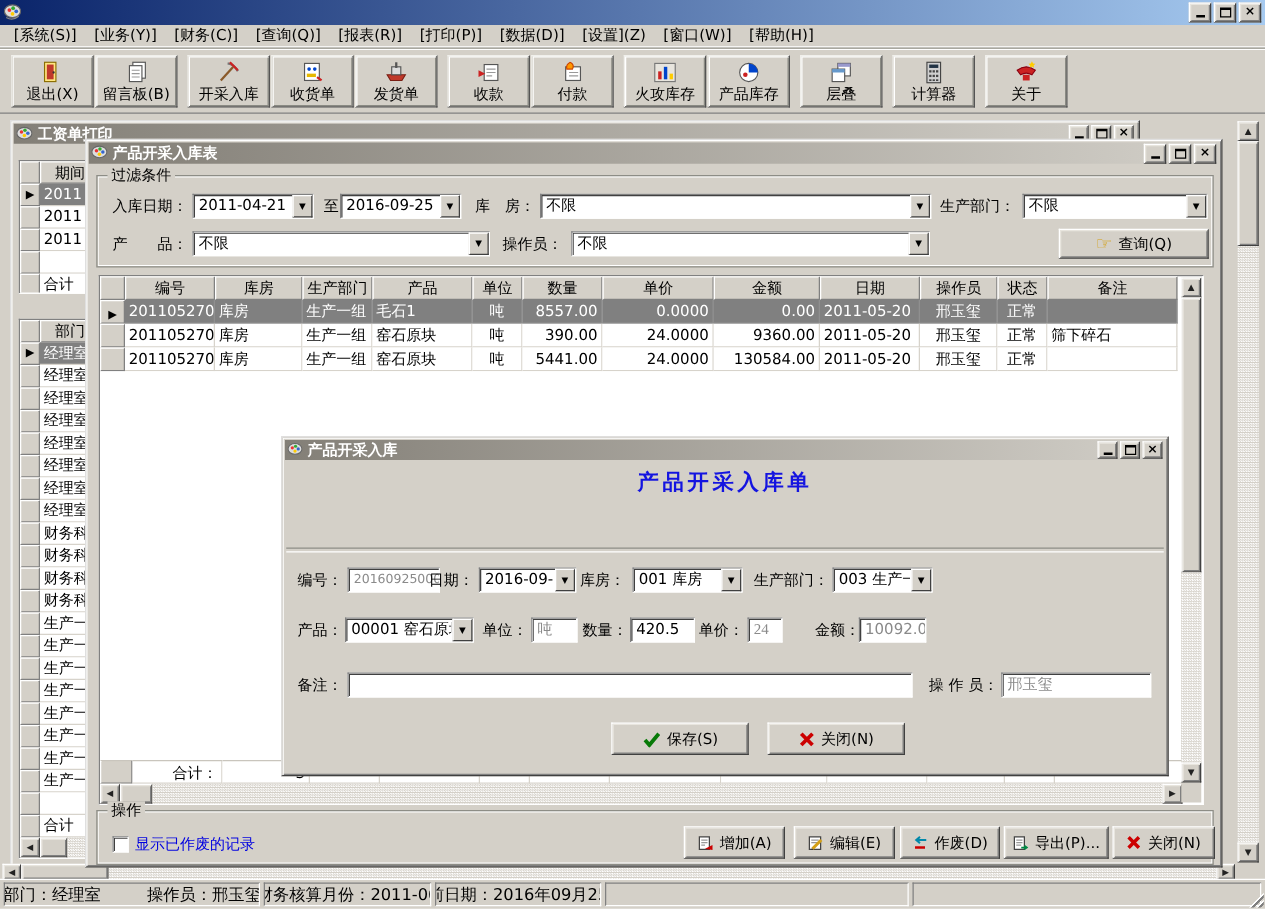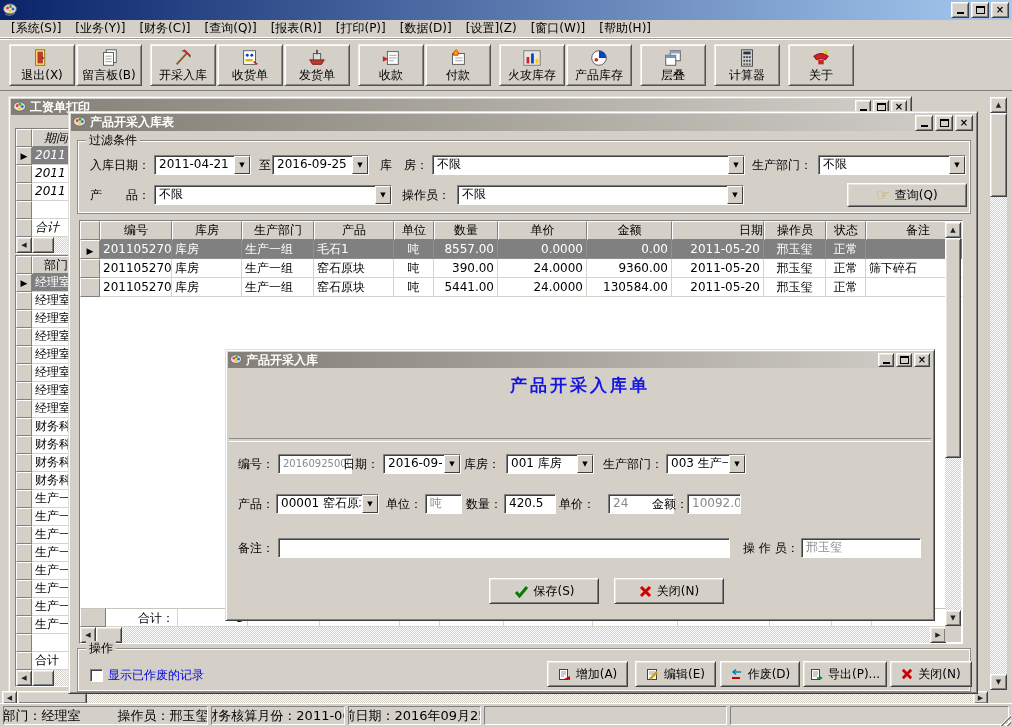--- a/index.html
+++ b/index.html
@@ -53,21 +53,21 @@
 
   
   .tbl{position:absolute;background:#fff;border:1px solid;border-color:#808080 #fff #fff #808080;box-sizing:border-box;display:flex;flex-direction:column;overflow:hidden;}
   .thead,.trow{display:flex;height:19px;flex:none;}
   .th{background:#d4d0c8;border:1px solid;border-color:#fff #808080 #808080 #fff;box-sizing:border-box;text-align:center;font-size:12px;line-height:16px;flex:none;overflow:hidden;white-space:nowrap;}
   .td{background:#fff;border-right:1px solid #d7d3cb;border-bottom:1px solid #d7d3cb;box-sizing:border-box;font-size:12px;line-height:18px;padding:0 3px;flex:none;overflow:hidden;white-space:nowrap;}
   .rsel{background:#d4d0c8;border:1px solid;border-color:#fff #808080 #808080 #fff;padding:0;text-align:center;}
   .trow.sel .td:not(.rsel){background:#808080;color:#fff;border-color:#8f8f8f;}
   .arw{font-size:9px;line-height:16px;}
   .ar{text-align:right;} .ac{text-align:center;}
-  .cw0{width:20px;} .cw1{width:72px;} .cw2{width:70px;} .cw3{width:72px;} .cw4{width:80px;} .cw5{width:40px;} .cw6{width:64px;} .cw7{width:89px;} .cw8{width:85px;} .cw9{width:92px;text-align:right;} .cw10{width:62px;} .cw11{width:40px;} .cw12{width:104px;}
+  .cw0{width:20px;} .cw1{width:72px;} .cw2{width:70px;} .cw3{width:56px;} .cw4{width:80px;} .cw5{width:40px;} .cw6{width:64px;} .cw7{width:89px;} .cw8{width:85px;} .cw9{width:80px;} .cw10{width:62px;} .cw11{width:40px;} .cw12{width:104px;}
   .tfill{flex:1;background:#fff;}
   .trow.total .td{border-top:1px solid #c9c5bd;padding-left:24px;}
   .tbl .vscroll{position:absolute;top:1px;right:1px;width:16px;bottom:17px;display:flex;flex-direction:column;}
   .tbl .hscroll{height:16px;flex:none;display:flex;margin-right:16px;}
   .tbl .corner{position:absolute;right:1px;bottom:1px;width:16px;height:16px;background:#d4d0c8;}
 
   
   .lgrid{position:absolute;background:#fff;border:1px solid;border-color:#808080 #fff #fff #808080;box-sizing:border-box;display:flex;flex-direction:column;overflow:hidden;}
   .lrow{display:flex;height:18px;flex:none;}
   .lsel{width:16px;flex:none;background:#d4d0c8;border:1px solid;border-color:#fff #808080 #808080 #fff;box-sizing:border-box;text-align:center;font-size:8px;line-height:15px;overflow:hidden;}
@@ -272,21 +272,21 @@
             </span>
           <span class="wbtn wbtn-s raised">
               <span class="g-max"></span>
             </span>
           <span class="wbtn wbtn-s raised">
               <span class="g-x">×</span>
             </span>
         </span>
       </div>
 
-      <div class="lgrid" style="left:6px;top:31px;width:66px;height:126px;font-style:italic;">
+      <div class="lgrid" style="left:6px;top:31px;width:66px;height:107px;">
         <div class="lrow lhead">
           <div class="lsel"></div>
           <div class="ldata">期间</div>
         </div>
         <div>
 
             <div class="lrow sel">
               <div class="lsel"><span class="arw">▶</span></div>
               <div class="ldata">2011</div>
             </div>
@@ -750,21 +750,21 @@
         <div class="cval">00001 窑石原块</div>
         <div class="cdd">
             <span>▼</span>
           </div>
       </div>
       <span class="flabel" style="left:160px;top:144px;">单位：</span>
       <div class="tfield dis" style="left:199px;top:144px;width:37px;">吨</div>
       <span class="flabel" style="left:240px;top:144px;">数量：</span>
       <div class="tfield" style="left:278px;top:144px;width:52px;">420.5</div>
       <span class="flabel" style="left:333px;top:144px;">单价：</span>
-      <div class="tfield dis" style="left:382px;top:144px;width:66px;">24</div>
+      <div class="tfield dis" style="left:372px;top:144px;width:28px;font-family:Liberation Serif, serif;">24</div>
       <span class="flabel" style="left:426px;top:144px;">金额：</span>
       <div class="tfield dis" style="left:461px;top:144px;width:54px;">10092.00</div>
 
       <span class="flabel" style="left:12px;top:188px;">备注：</span>
       <div class="tfield" style="left:52px;top:188px;width:452px;"></div>
       <span class="flabel" style="left:517px;top:188px;">操 作 员：</span>
       <div class="tfield dis" style="left:575px;top:188px;width:120px;">邢玉玺</div>
 
       <div class="pbtn abs" style="left:263px;top:228px;width:110px;height:26px;">
         <svg width="15" height="13" viewBox="0 0 15 13">

